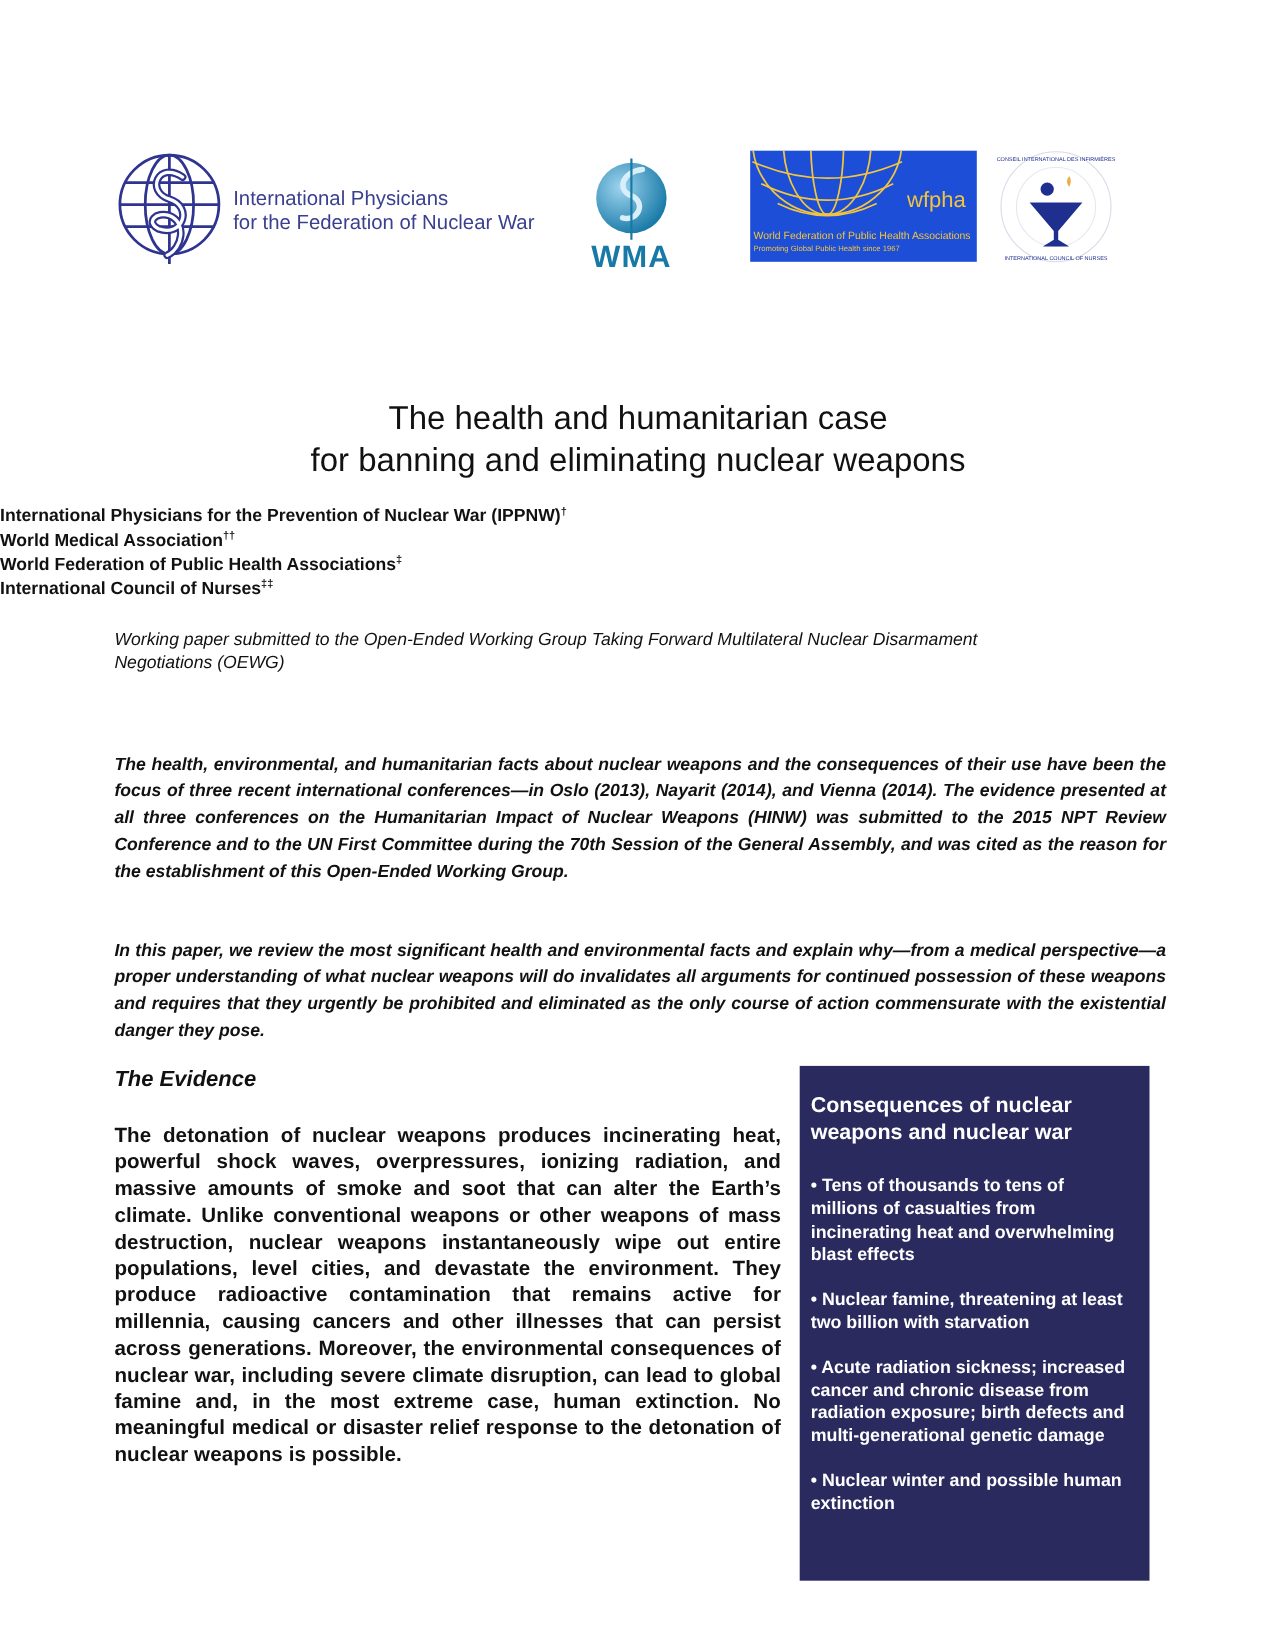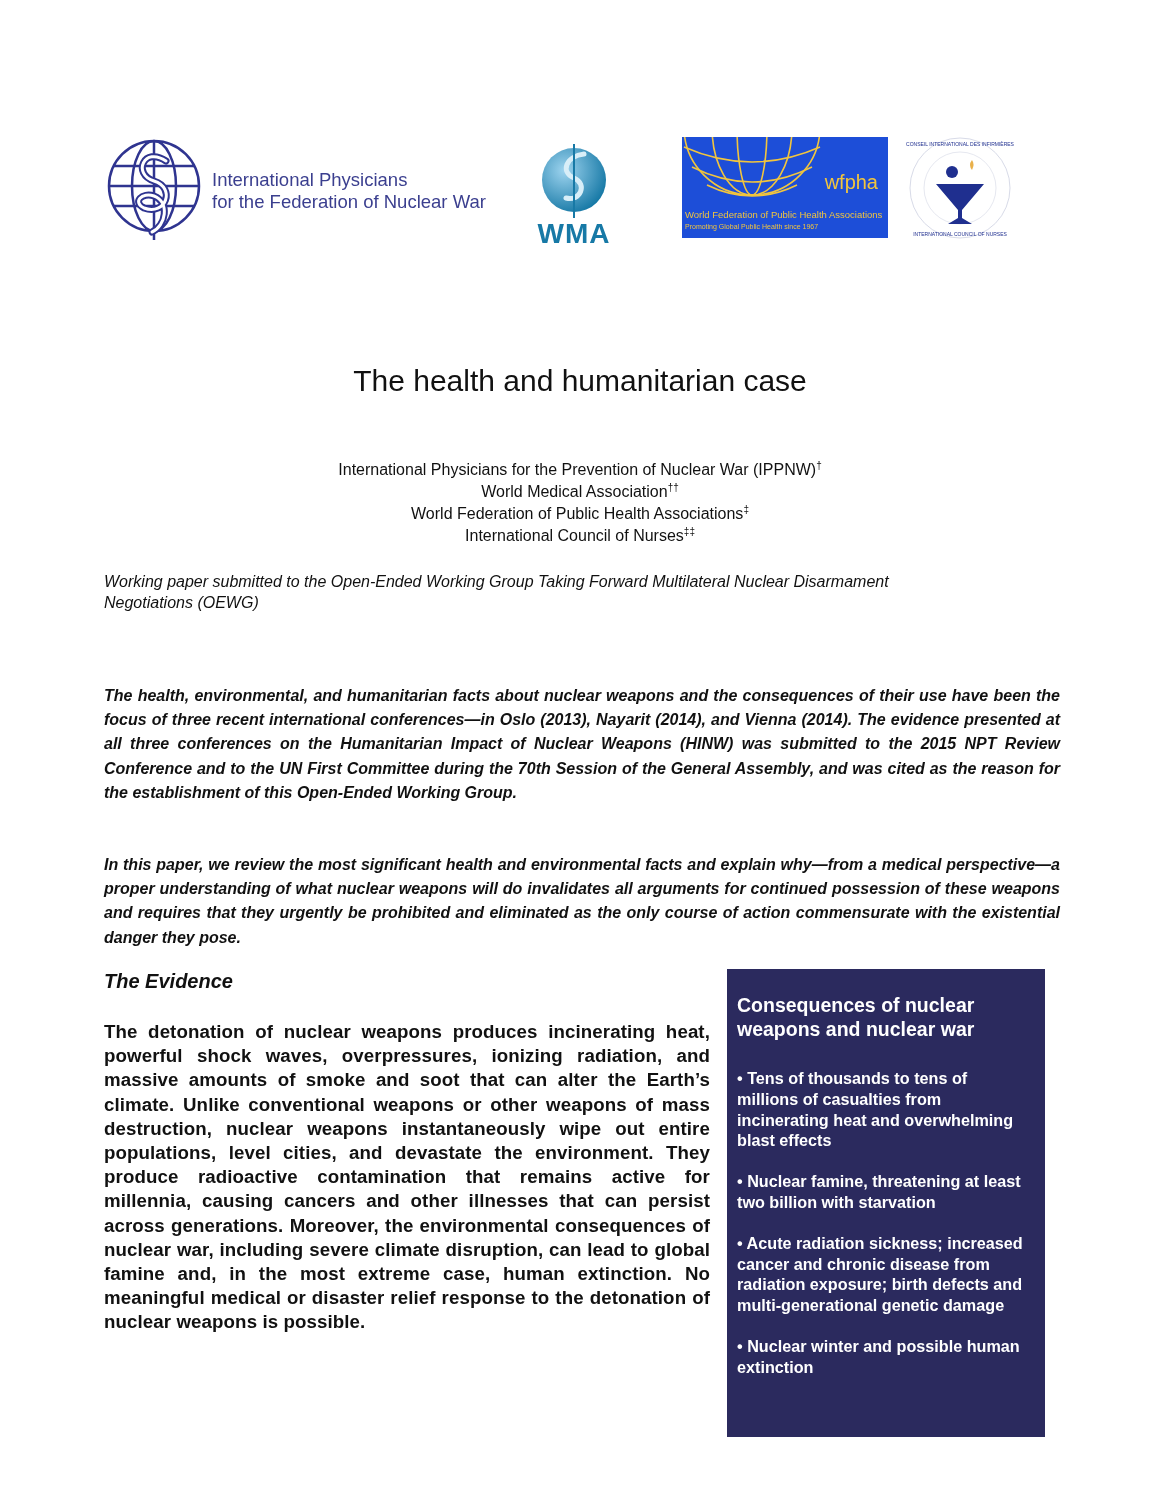--- a/index.html
+++ b/index.html
@@ -10,21 +10,21 @@
   .ippnw-text { position: absolute; left: 108px; top: 33px; color: #3b3f8f; font-size: 18.5px; line-height: 22px; }
   .wma { position: absolute; left: 414px; top: 8px; width: 120px; height: 105px; }
   .wma-text { position: absolute; left: 0; top: 80px; width: 120px; text-align: center; color: #1779a6; font-weight: bold; font-size: 28px; letter-spacing: 1px; }
   .wfpha { position: absolute; left: 582px; top: 7px; width: 206px; height: 101px; background: #1d4ed8; overflow: hidden; }
   .wfpha-abbr { position: absolute; right: 10px; top: 34px; color: #f2c53d; font-size: 20px; }
   .wfpha-name { position: absolute; left: 3px; top: 72px; color: #f2c53d; font-size: 9.5px; white-space: nowrap; }
   .wfpha-tag { position: absolute; left: 3px; top: 86px; color: #f2c53d; font-size: 7px; white-space: nowrap; }
   .icn { position: absolute; left: 806px; top: 4px; width: 108px; height: 108px; }
 
   .title { position: absolute; top: 362px; left: 0; width: 1160px; text-align: center; font-weight: normal; font-size: 30px; line-height: 38px; color: #111; }
-  .authors { position: absolute; top: 459px; left: 0; width: 1160px; text-align: center; font-weight: normal; font-size: 16px; line-height: 22px; }
+  .authors { position: absolute; top: 459px; left: 0; width: 1160px; text-align: left; font-weight: bold; font-size: 16px; line-height: 22px; }
   .authors sup { font-size: 10px; vertical-align: 6px; line-height: 0; }
 
   .subtitle { position: absolute; top: 571px; left: 104px; width: 950px; font-style: italic; font-size: 16px; line-height: 21px; }
 
   .para { position: absolute; left: 104px; width: 956px; font-style: italic; font-size: 16px; line-height: 24.2px; text-align: justify; font-weight: bold; }
   .p1 { top: 684px; }
   .p2 { top: 853px; }
 
   .section-h { position: absolute; top: 970px; left: 104px; font-weight: bold; font-style: italic; font-size: 20px; }
   .evidence { position: absolute; top: 1020px; left: 104px; width: 606px; font-weight: bold; font-size: 18.7px; line-height: 24.2px; text-align: justify; letter-spacing: 0.1px; }
@@ -95,20 +95,21 @@
       <path d="M30 50 L78 50 L56 76 L56 84 L66 90 L42 90 L52 84 L52 76 Z" fill="#1f2f8f"></path>
       <path d="M66 36 q3 -6 0 -10 q-4 5 0 10" fill="#e9b04a"></path>
       <text x="54" y="12" font-size="5" text-anchor="middle" fill="#1f2f8f" font-family="Liberation Sans, sans-serif">CONSEIL INTERNATIONAL DES INFIRMIÈRES</text>
       <text x="54" y="102" font-size="5" text-anchor="middle" fill="#1f2f8f" font-family="Liberation Sans, sans-serif">INTERNATIONAL COUNCIL OF NURSES</text>
     </svg>
   </div>
 </div>
 
 <div class="title">
   <div>The health and humanitarian case</div>
+  <div>for banning and eliminating nuclear weapons</div>
 </div>
 
 <div class="authors">
   <div><span>International Physicians for the Prevention of Nuclear War (IPPNW)</span><sup>†</sup></div>
   <div><span>World Medical Association</span><sup>††</sup></div>
   <div><span>World Federation of Public Health Associations</span><sup>‡</sup></div>
   <div><span>International Council of Nurses</span><sup>‡‡</sup></div>
 </div>
 
 <div class="subtitle">

